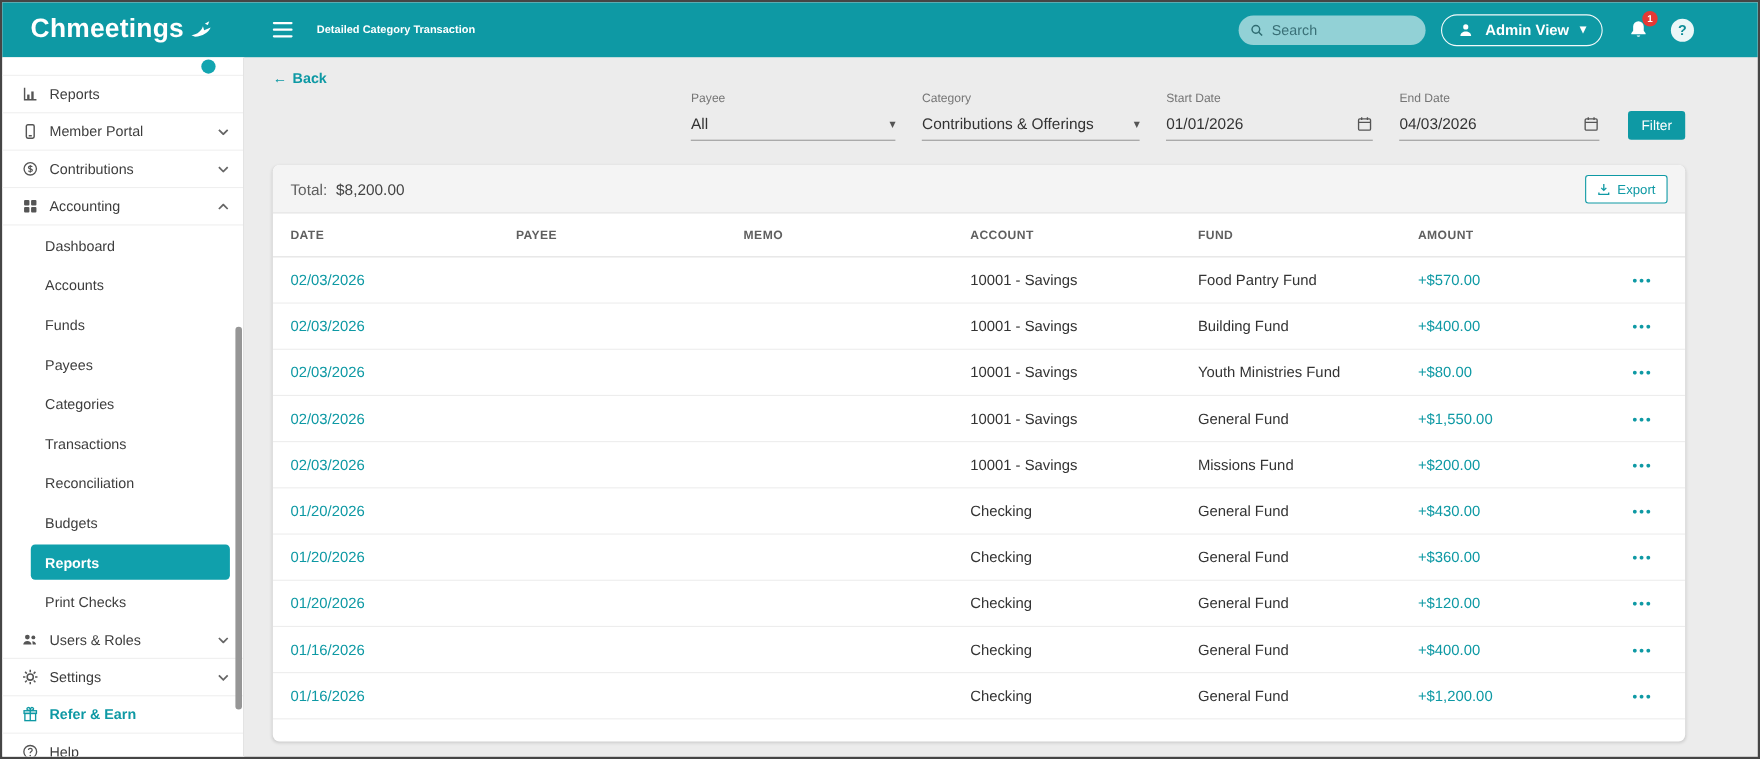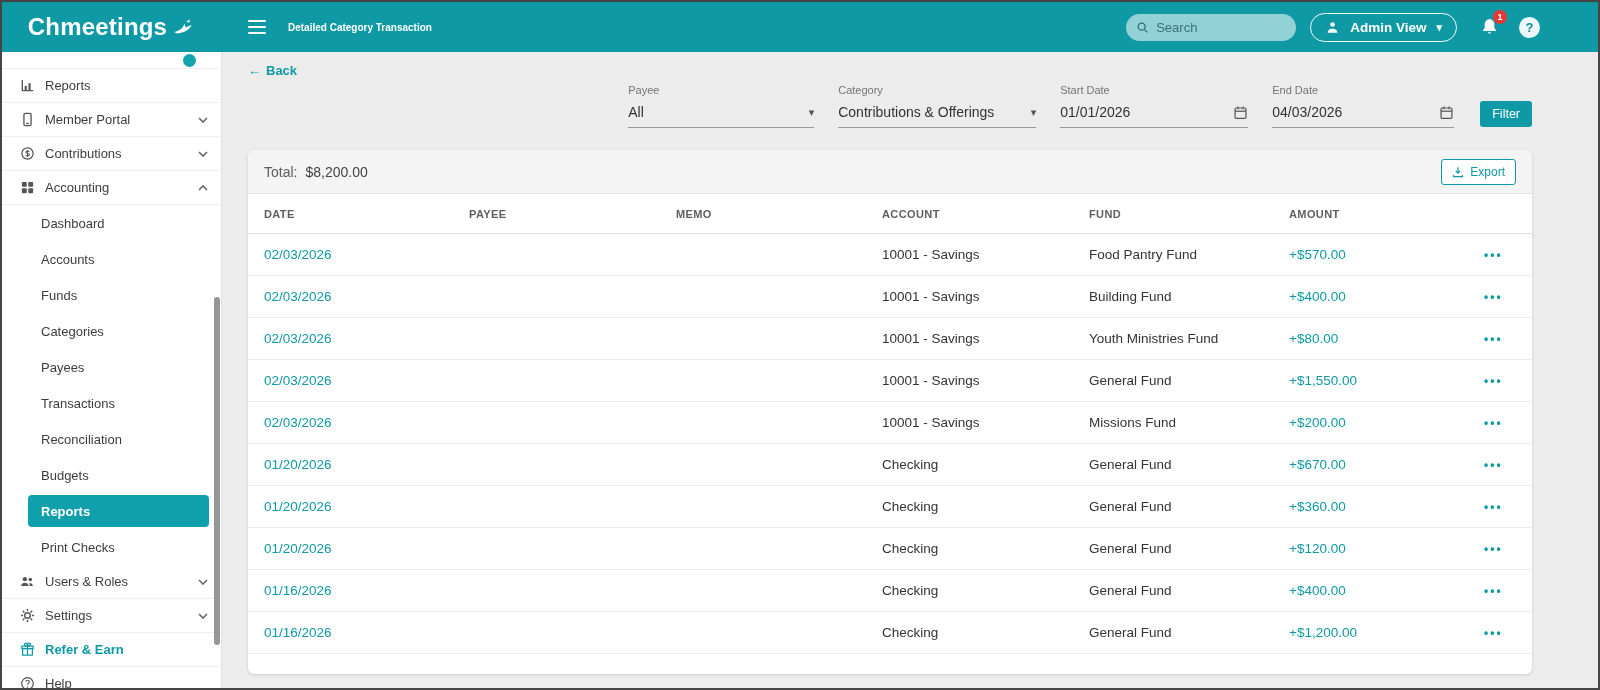--- a/index.html
+++ b/index.html
@@ -274,24 +274,24 @@
       <div class="nav-child">
           <span>Dashboard</span>
         </div>
         <div class="nav-child">
           <span>Accounts</span>
         </div>
         <div class="nav-child">
           <span>Funds</span>
         </div>
         <div class="nav-child">
+          <span>Payees</span>
+        </div>
+        <div class="nav-child">
           <span>Categories</span>
-        </div>
-        <div class="nav-child">
-          <span>Payees</span>
         </div>
         <div class="nav-child">
           <span>Transactions</span>
         </div>
         <div class="nav-child">
           <span>Reconciliation</span>
         </div>
         <div class="nav-child">
           <span>Budgets</span>
         </div>
@@ -484,21 +484,21 @@
               <span class="c-actions">
                 <button class="dots">•••</button>
               </span>
             </div>
             <div class="trow">
               <span class="c-date">01/20/2026</span>
               <span class="c-payee"></span>
               <span class="c-memo"></span>
               <span class="c-account">Checking</span>
               <span class="c-fund">General Fund</span>
-              <span class="c-amount">+$670.00</span>
+              <span class="c-amount">+$430.00</span>
               <span class="c-actions">
                 <button class="dots">•••</button>
               </span>
             </div>
             <div class="trow">
               <span class="c-date">01/20/2026</span>
               <span class="c-payee"></span>
               <span class="c-memo"></span>
               <span class="c-account">Checking</span>
               <span class="c-fund">General Fund</span>

